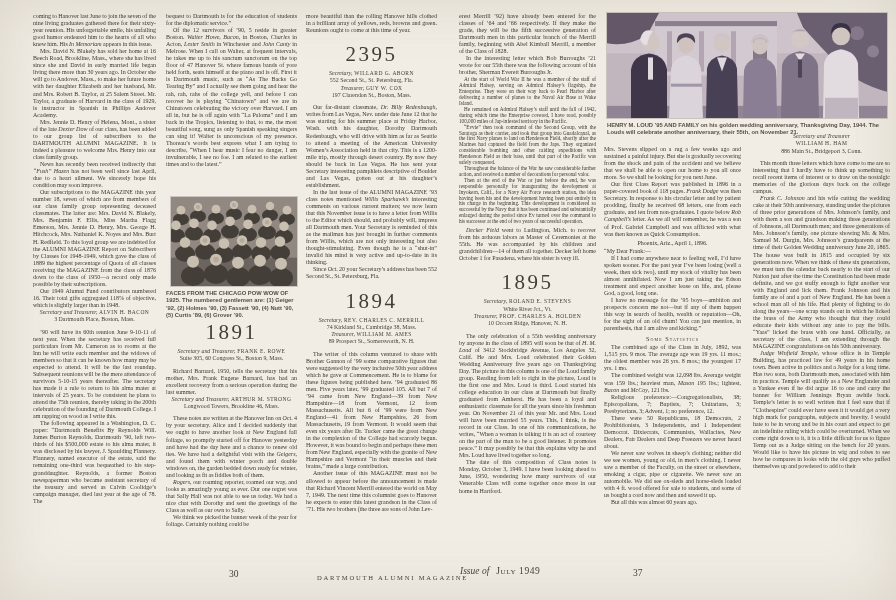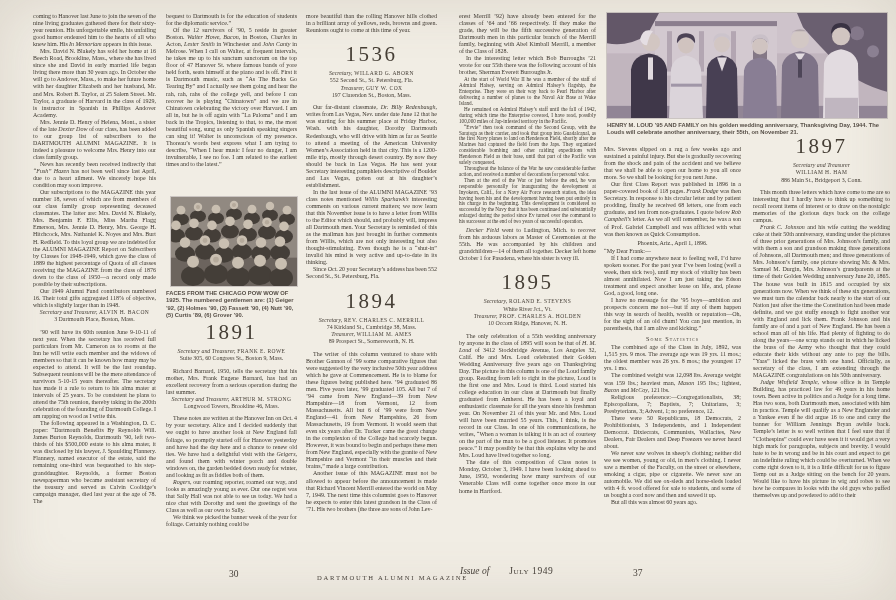--- a/index.html
+++ b/index.html
@@ -17,21 +17,21 @@
   .officers .caps{font-size:5.5px;letter-spacing:.45px;}
   .smallprint{margin:1px 0 2px;}
   .smallprint p{font-size:5.2px;line-height:5.9px;text-indent:5px;}
   .caption{position:absolute;font-family:"Liberation Sans",sans-serif;font-weight:bold;
            font-size:5.8px;line-height:7.4px;color:#564e46;text-align:left;overflow:hidden;}
   .photo{position:absolute;box-shadow:0 0 0 1px rgba(90,80,90,.25);}
   .photo svg{display:block;width:100%;height:100%;}
   .pagenum{position:absolute;font-size:9.5px;color:#47413a;}
   .magfoot{position:absolute;font-size:6.6px;letter-spacing:1.8px;color:#47413a;}
   .issuefoot{position:absolute;font-size:9.5px;color:#47413a;}
-  .issuefoot i{margin-right:20px;}
+  .issuefoot i{margin-right:7px;}
   .issuefoot .sc{font-variant:small-caps;letter-spacing:.6px;}
 </style>
 </head>
 <body>
 
 <div class="sheet">
 
   <div class="col" style="left:33px;top:13px;width:123px;height:571px">
       <p class="pc">coming to Hanover last June to join the seven of the nine living graduates gathered there for their sixty-year reunion. His unforgettable smile, his unfailing good humor endeared him to the hearts of all who knew him. His <i>In Memoriam</i> appears in this issue.</p>
       <p class="p">Mrs. David N. Blakely has sold her home at 16 Beech Road, Brookline, Mass., where she has lived since she and David in early married life began living there more than 30 years ago. In October she will go to Andover, Mass., to make her future home with her daughter Elizabeth and her husband, Mr. and Mrs. Robert B. Taylor, at 25 Salem Street. Mr. Taylor, a graduate of Harvard in the class of 1929, is instructor in Spanish in Phillips Andover Academy.</p>
@@ -134,21 +134,21 @@
         <div><i>Secretary and Treasurer,</i><span class="caps"> ARTHUR M. STRONG</span></div>
         <div>Longwood Towers, Brookline 46, Mass.</div>
       </div>
       <p class="p">These notes are written at the Hanover Inn on Oct. 4 by your secretary. Alice and I decided suddenly that we ought to have another look at New England fall foliage, so promptly started off for Hanover yesterday and have had the day here and a chance to renew old ties. We have had a delightful visit with the <i>Geigers</i>, and found them with winter porch and double windows on, the garden bedded down ready for winter, and looking as fit as fiddles both of them.</p>
       <p class="p"><i>Rogers</i>, our roaming reporter, roamed our way, and looks as amazingly young as ever. Our one regret was that Sally Hall was not able to see us today. We had a nice chat with Dorothy and sent the greetings of the Class as well as our own to Sally.</p>
       <p class="p">We think we picked the banner week of the year for foliage. Certainly nothing could be</p>
     </div>
 
   <div class="col" style="left:306px;top:13px;width:131px;height:571px">
       <p class="pc">more beautiful than the rolling Hanover hills clothed in a brilliant array of yellows, reds, browns and green. Reunions ought to come at this time of year.</p>
-      <div class="year">1536</div>
+      <div class="year">2395</div>
       <div class="officers">
         <div><i>Secretary,</i><span class="caps"> WILLARD G. ABORN</span></div>
         <div>552 Second St., St. Petersburg, Fla.</div>
         <div><i>Treasurer,</i><span class="caps"> GUY W. COX</span></div>
         <div>197 Clarendon St., Boston, Mass.</div>
       </div>
       <p class="p">Our far-distant classmate, <i>Dr. Billy Redenbaugh</i>, writes from Las Vegas, Nev. under date June 12 that he was starting for his summer place at Friday Harbor, Wash. with his daughter, Dorothy Dartmouth Redenbaugh, who will drive with him as far as Seattle to attend a meeting of the American University Women’s Association held in that city. This is a 1200-mile trip, mostly through desert country. By now they should be back in Las Vegas. He has sent your Secretary interesting pamphlets descriptive of Boulder and Las Vegas, gotten out at his daughter’s establishment.</p>
       <p class="p">In the last issue of the ALUMNI MAGAZINE ’93 class notes mentioned <i>Willis Sparhawk’s</i> interesting comments on various current matters; we now learn that this November issue is to have a letter from Willis to the Editor which should, and probably will, impress all Dartmouth men. Your Secretary is reminded of this as the mailman has just brought in further comments from Willis, which are not only interesting but also thought-stimulating. Even though he is a “shut-in” invalid his mind is very active and up-to-date in its thinking.</p>
       <p class="p">Since Oct. 20 your Secretary’s address has been 552 Second St., St. Petersburg, Fla.</p>
       <div class="year">1894</div>
@@ -244,21 +244,20 @@
       <p class="subhead">Some Statistics</p>
       <p class="p">The combined age of the Class in July, 1892, was 1,515 yrs. 9 mos. The average age was 19 yrs. 11 mos.; the oldest member was 26 yrs. 8 mos.; the youngest 17 yrs. 1 mo.</p>
       <p class="p">The combined weight was 12,098 lbs. Average weight was 159 lbs.; heaviest man, <i>Mason</i> 195 lbs.; lightest, <i>Bacon</i> and <i>McCoy</i>, 121 lbs.</p>
       <p class="p">Religious preference:—Congregationalists, 38; Episcopalians, 7; Baptists, 7; Unitarians, 3; Presbyterians, 3; Advent, 1; no preference, 12.</p>
       <p class="p">There were 50 Republicans, 18 Democrats, 2 Prohibitionists, 3 Independents, and 1 Independent Democrat. Dixiecrats, Communists, Wallacites, New Dealers, Fair Dealers and Deep Freezers we never heard about.</p>
       <p class="p">We never saw wolves in sheep’s clothing; neither did we see women, young or old, in men’s clothing. I never saw a member of the Faculty, on the street or elsewhere, smoking a cigar, pipe or cigarette. We never saw an automobile. We did see ox-sleds and horse-sleds loaded with 4 ft. wood offered for sale to students, and some of us bought a cord now and then and sawed it up.</p>
       <p class="p">But all this was almost 60 years ago.</p>
     </div>
 
   <div class="col" style="left:753px;top:133px;width:137px;height:440px">
-      <div class="year">1897</div>
       <div class="officers">
         <div><i>Secretary and Treasurer</i></div>
         <div><span class="caps">WILLIAM H. HAM</span></div>
         <div>886 Main St., Bridgeport 3, Conn.</div>
       </div>
       <p class="p">This month three letters which have come to me are so interesting that I hardly have to think up something to recall recent items of interest or to draw on the nostalgic memories of the glorious days back on the college campus.</p>
       <p class="p"><i>Frank C. Johnson</i> and his wife cutting the wedding cake at their 50th anniversary, standing under the pictures of three prior generations of Mrs. Johnson’s family, and with them a son and grandson making three generations of Johnsons, all Dartmouth men; and three generations of Mrs. Johnson’s family, one picture showing Mr. &amp; Mrs. Samuel M. Durgin, Mrs. Johnson’s grandparents at the time of their Golden Wedding anniversary June 20, 1865. The house was built in 1815 and occupied by six generations now. When we think of these six generations, we must turn the calendar back nearly to the start of our Nation just after the time the Constitution had been made definite, and we got stuffy enough to fight another war with England and lick them. Frank Johnson and his family are of and a part of New England. He has been a school man all of his life. Had plenty of fighting to do along the years—one scrap stands out in which he licked the brass of the Army who thought that they could educate their kids without any ante to pay the bills. “Yaas” licked the brass with one hand. Officially, as secretary of the class, I am extending through the MAGAZINE congratulations on his 50th anniversary.</p>
       <p class="p"><i>Judge Winfield Temple</i>, whose office is in Temple Building, has practiced law for 49 years in his home town. Been active in politics and a Judge for a long time. Has two sons, both Dartmouth men, associated with him in practice. Temple will qualify as a New Englander and a Yankee even if he did argue 16 to one and carry the banner for William Jennings Bryan awhile back. Temple’s letter is so well written that I feel sure that if “Clothespins” could ever have seen it it would get a very high mark for paragraphs, subjects and brevity. I would hate to be in wrong and be in his court and expect to get an indefinite ruling which could be overturned. When we come right down to it, it is a little difficult for us to figure Temp out as a Judge sitting on the bench for 20 years. Would like to have his picture in wig and robes to see how he compares in looks with the old guys who puffed themselves up and powdered to add to their</p>
     </div>
 

